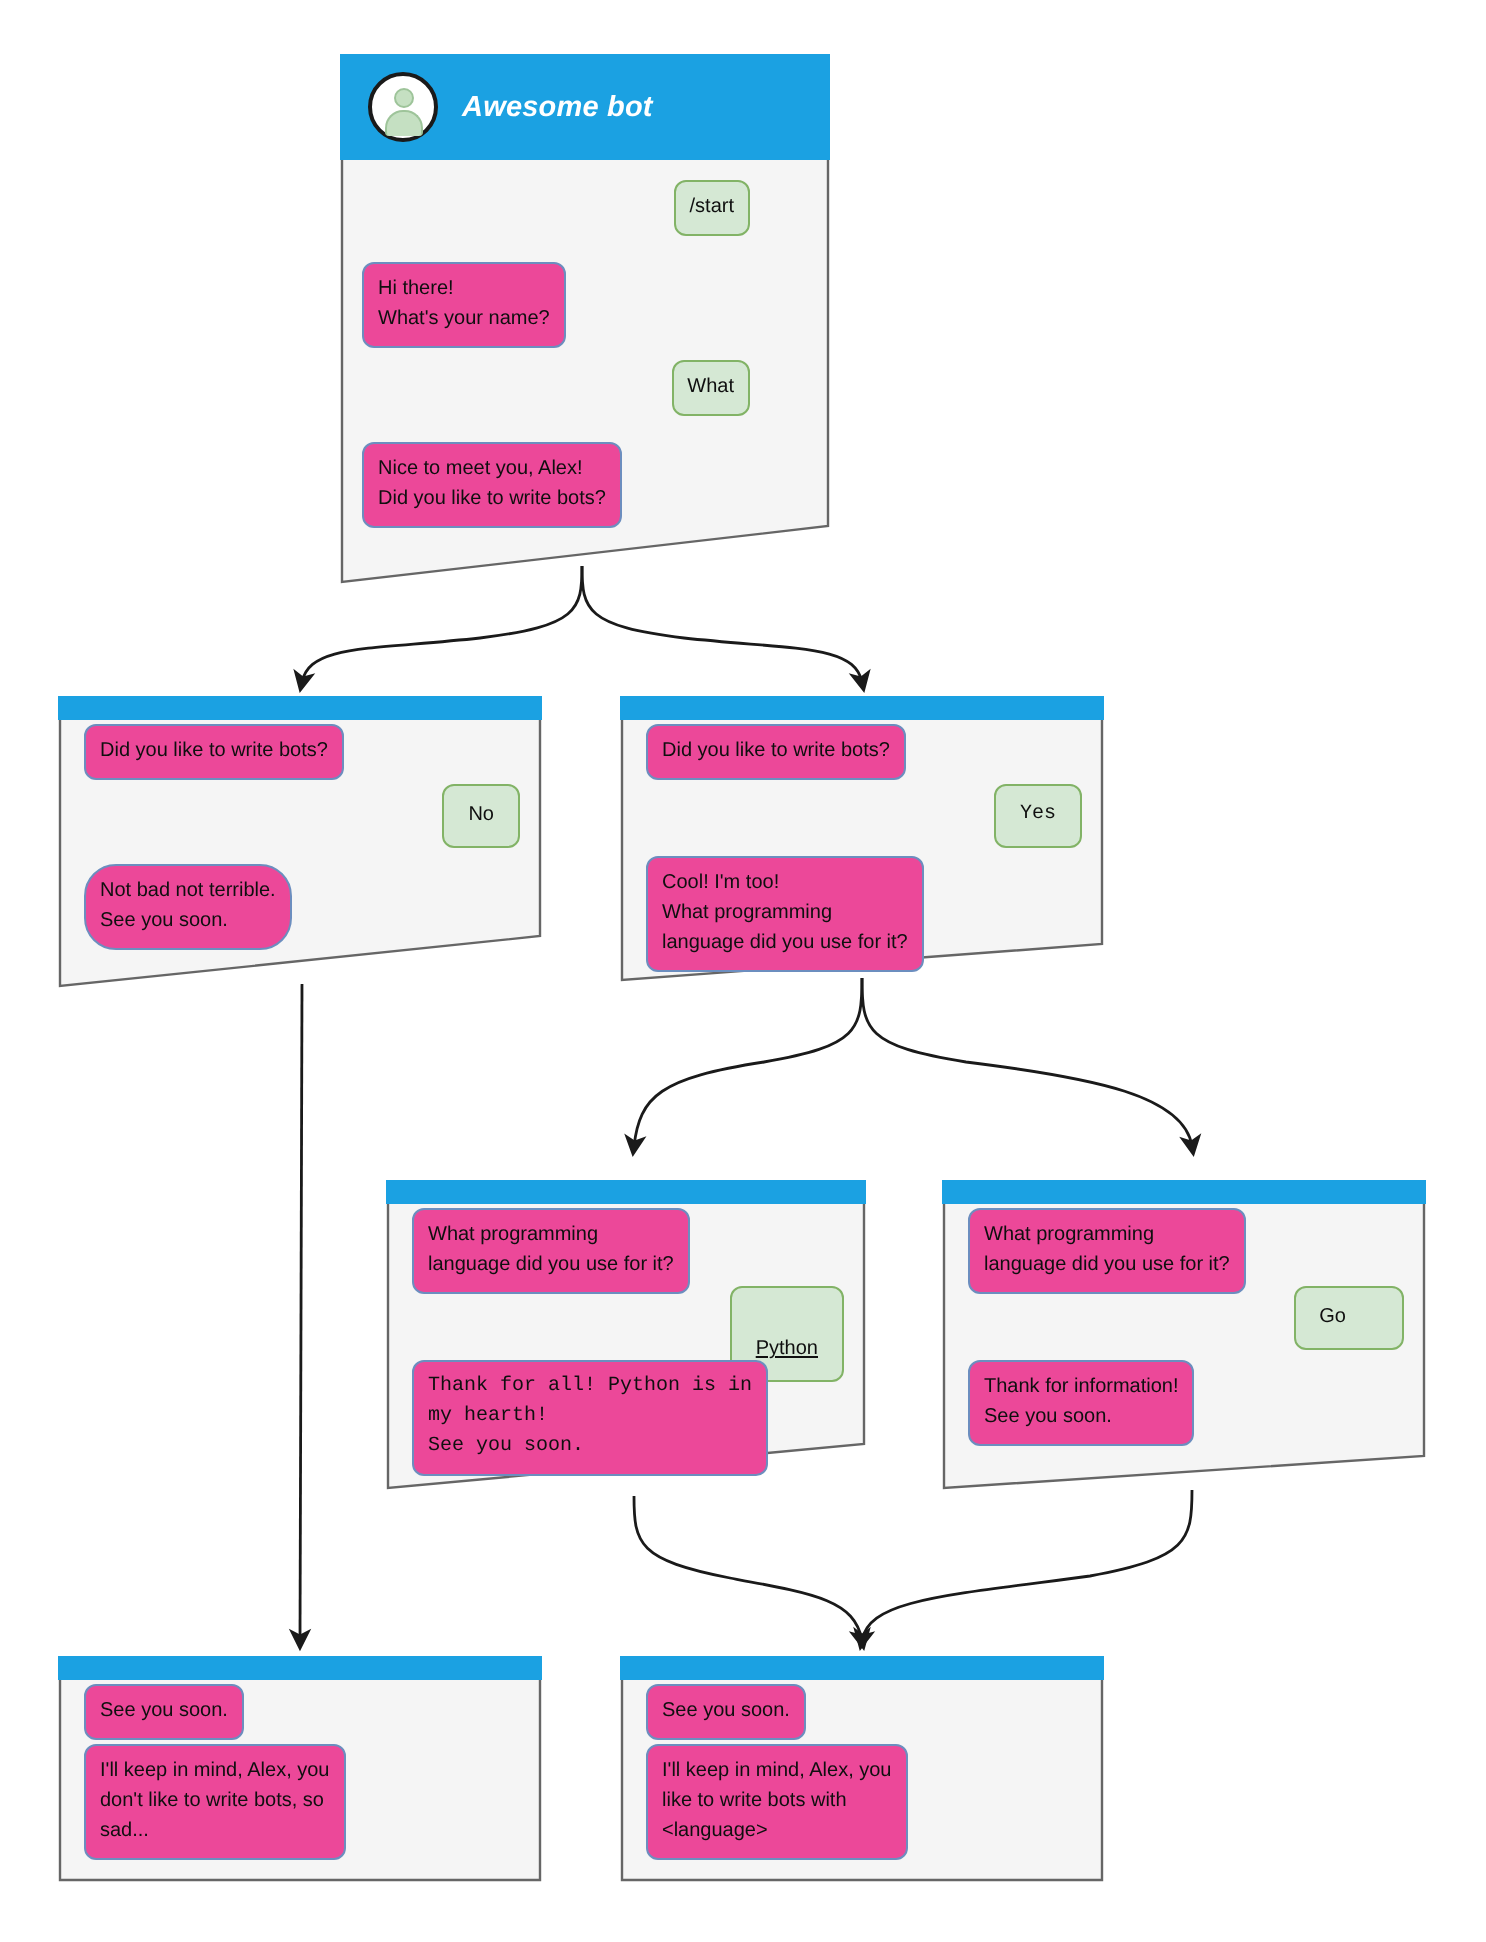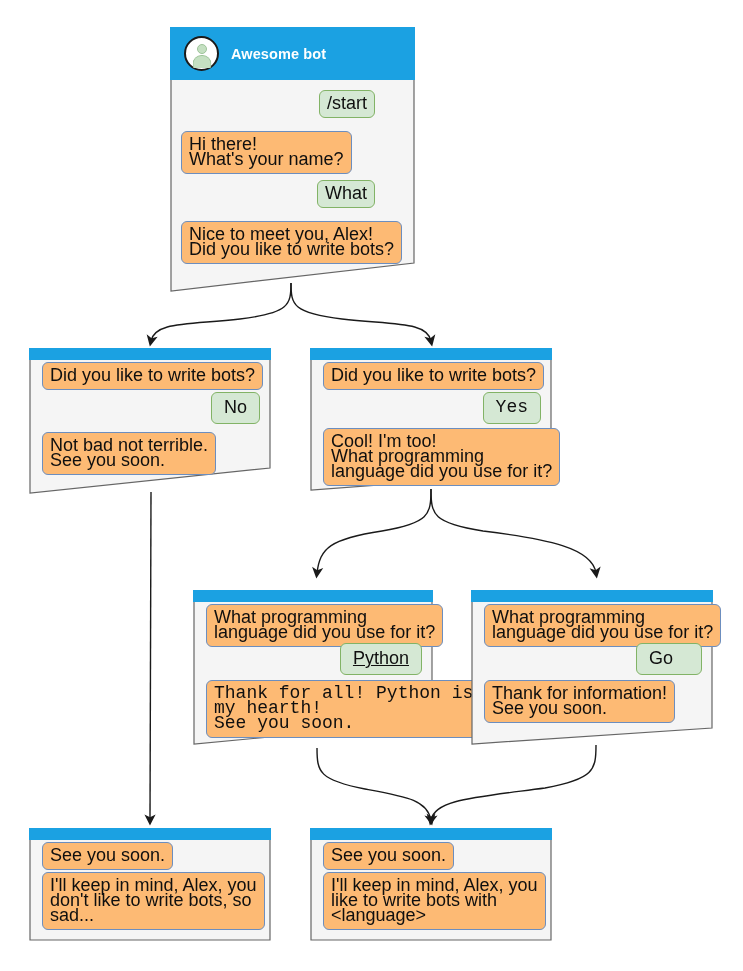--- a/index.html
+++ b/index.html
@@ -7,33 +7,33 @@
        font-family:"Liberation Sans","DejaVu Sans",sans-serif;}
   #canvas{position:absolute;left:0;top:0;width:743px;height:971px;}
   svg.edges{position:absolute;left:0;top:0;width:743px;height:971px;pointer-events:none;}
 
   .node{position:absolute;}
   .node .shell{position:absolute;left:0;top:0;width:100%;height:100%;}
   .node .content{position:absolute;left:0;top:0;width:100%;height:100%;}
 
   .hdr{position:absolute;left:0;top:0;height:12px;width:100%;background:#1ba1e2;}
   .hdr.tall{height:53px;display:flex;align-items:center;}
-  .hdr-title{color:#ffffff;font-size:14.5px;font-weight:bold;margin-left:61px;letter-spacing:.1px;}
+  .hdr-title{color:#ffffff;font-size:14.5px;font-weight:bold;margin-left:61px;letter-spacing:.1px;font-style:italic;}
 
   .avatar{position:absolute;left:14px;top:9px;width:35px;height:35px;border-radius:50%;
           background:#ffffff;border:2px solid #1a1a1a;box-sizing:border-box;}
   .avatar .head{position:absolute;left:50%;top:6px;transform:translateX(-50%);
                 width:10px;height:10px;border-radius:50%;background:#c5e0c2;border:1px solid #9ec49a;box-sizing:border-box;}
   .avatar .torso{position:absolute;left:50%;top:17px;transform:translateX(-50%);
                  width:19px;height:13px;border-radius:9px 9px 2px 2px;background:#c5e0c2;
                  border:1px solid #9ec49a;border-bottom:none;box-sizing:border-box;}
 
   .bub{position:absolute;box-sizing:border-box;border-radius:6px;padding:5px 7px 6px 7px;
-       font-size:18px;line-height:15px;color:#0f0f0f;white-space:pre;}
-  .bub.in{background:#fdba74;border:1px solid #6c8ebf;}
+       font-size:10px;line-height:15px;color:#0f0f0f;white-space:pre;}
+  .bub.in{background:#ec4899;border:1px solid #6c8ebf;}
   .bub.out{background:#d5e8d4;border:1px solid #82b366;}
 </style>
 </head>
 <body>
 
 <div id="canvas">
 
   <svg class="edges" viewBox="0 0 743 971">
     <defs>
       <marker id="ah" markerWidth="10" markerHeight="10" refX="5" refY="5" orient="auto" markerUnits="strokeWidth">
@@ -73,21 +73,21 @@
   </div>
 
   <div class="node" style="left:29px;top:348px;width:242px;height:146px;">
     <svg class="shell" viewBox="0 0 242 146" preserveAspectRatio="none">
       <path d="M1,1 L241,1 L241,120 L1,145 Z" fill="#f5f5f5" stroke="#666666" stroke-width="1.2"></path>
     </svg>
     <div class="content">
       <div class="hdr"></div>
       <div class="bub in" style="left:13px;top:14px;">Did you like to write bots?</div>
       <div class="bub out" style="right:11px;top:44px;padding:7px 12px 8px 12px;">No</div>
-      <div class="bub in" style="left:13px;top:84px;">Not bad not terrible.
+      <div class="bub in" style="left:13px;top:84px;border-radius:16px;">Not bad not terrible.
 See you soon.</div>
     </div>
   </div>
 
   <div class="node" style="left:310px;top:348px;width:242px;height:143px;">
     <svg class="shell" viewBox="0 0 242 143" preserveAspectRatio="none">
       <path d="M1,1 L241,1 L241,124 L1,142 Z" fill="#f5f5f5" stroke="#666666" stroke-width="1.2"></path>
     </svg>
     <div class="content">
       <div class="hdr"></div>
@@ -100,21 +100,21 @@
   </div>
 
   <div class="node" style="left:193px;top:590px;width:240px;height:155px;">
     <svg class="shell" viewBox="0 0 240 155" preserveAspectRatio="none">
       <path d="M1,1 L239,1 L239,132 L1,154 Z" fill="#f5f5f5" stroke="#666666" stroke-width="1.2"></path>
     </svg>
     <div class="content">
       <div class="hdr"></div>
       <div class="bub in" style="left:13px;top:14px;">What programming
 language did you use for it?</div>
-      <div class="bub out" style="right:11px;top:53px;padding:7px 12px 8px 12px;text-decoration:underline;">Python</div>
+      <div class="bub out" style="right:11px;top:53px;padding:23px 12px 8px 12px;text-decoration:underline;">Python</div>
       <div class="bub in" style="left:13px;top:90px;font-family:Liberation Mono, monospace;">Thank for all! Python is in
 my hearth!
 See you soon.</div>
     </div>
   </div>
 
   <div class="node" style="left:471px;top:590px;width:242px;height:155px;">
     <svg class="shell" viewBox="0 0 242 155" preserveAspectRatio="none">
       <path d="M1,1 L241,1 L241,138 L1,154 Z" fill="#f5f5f5" stroke="#666666" stroke-width="1.2"></path>
     </svg>

